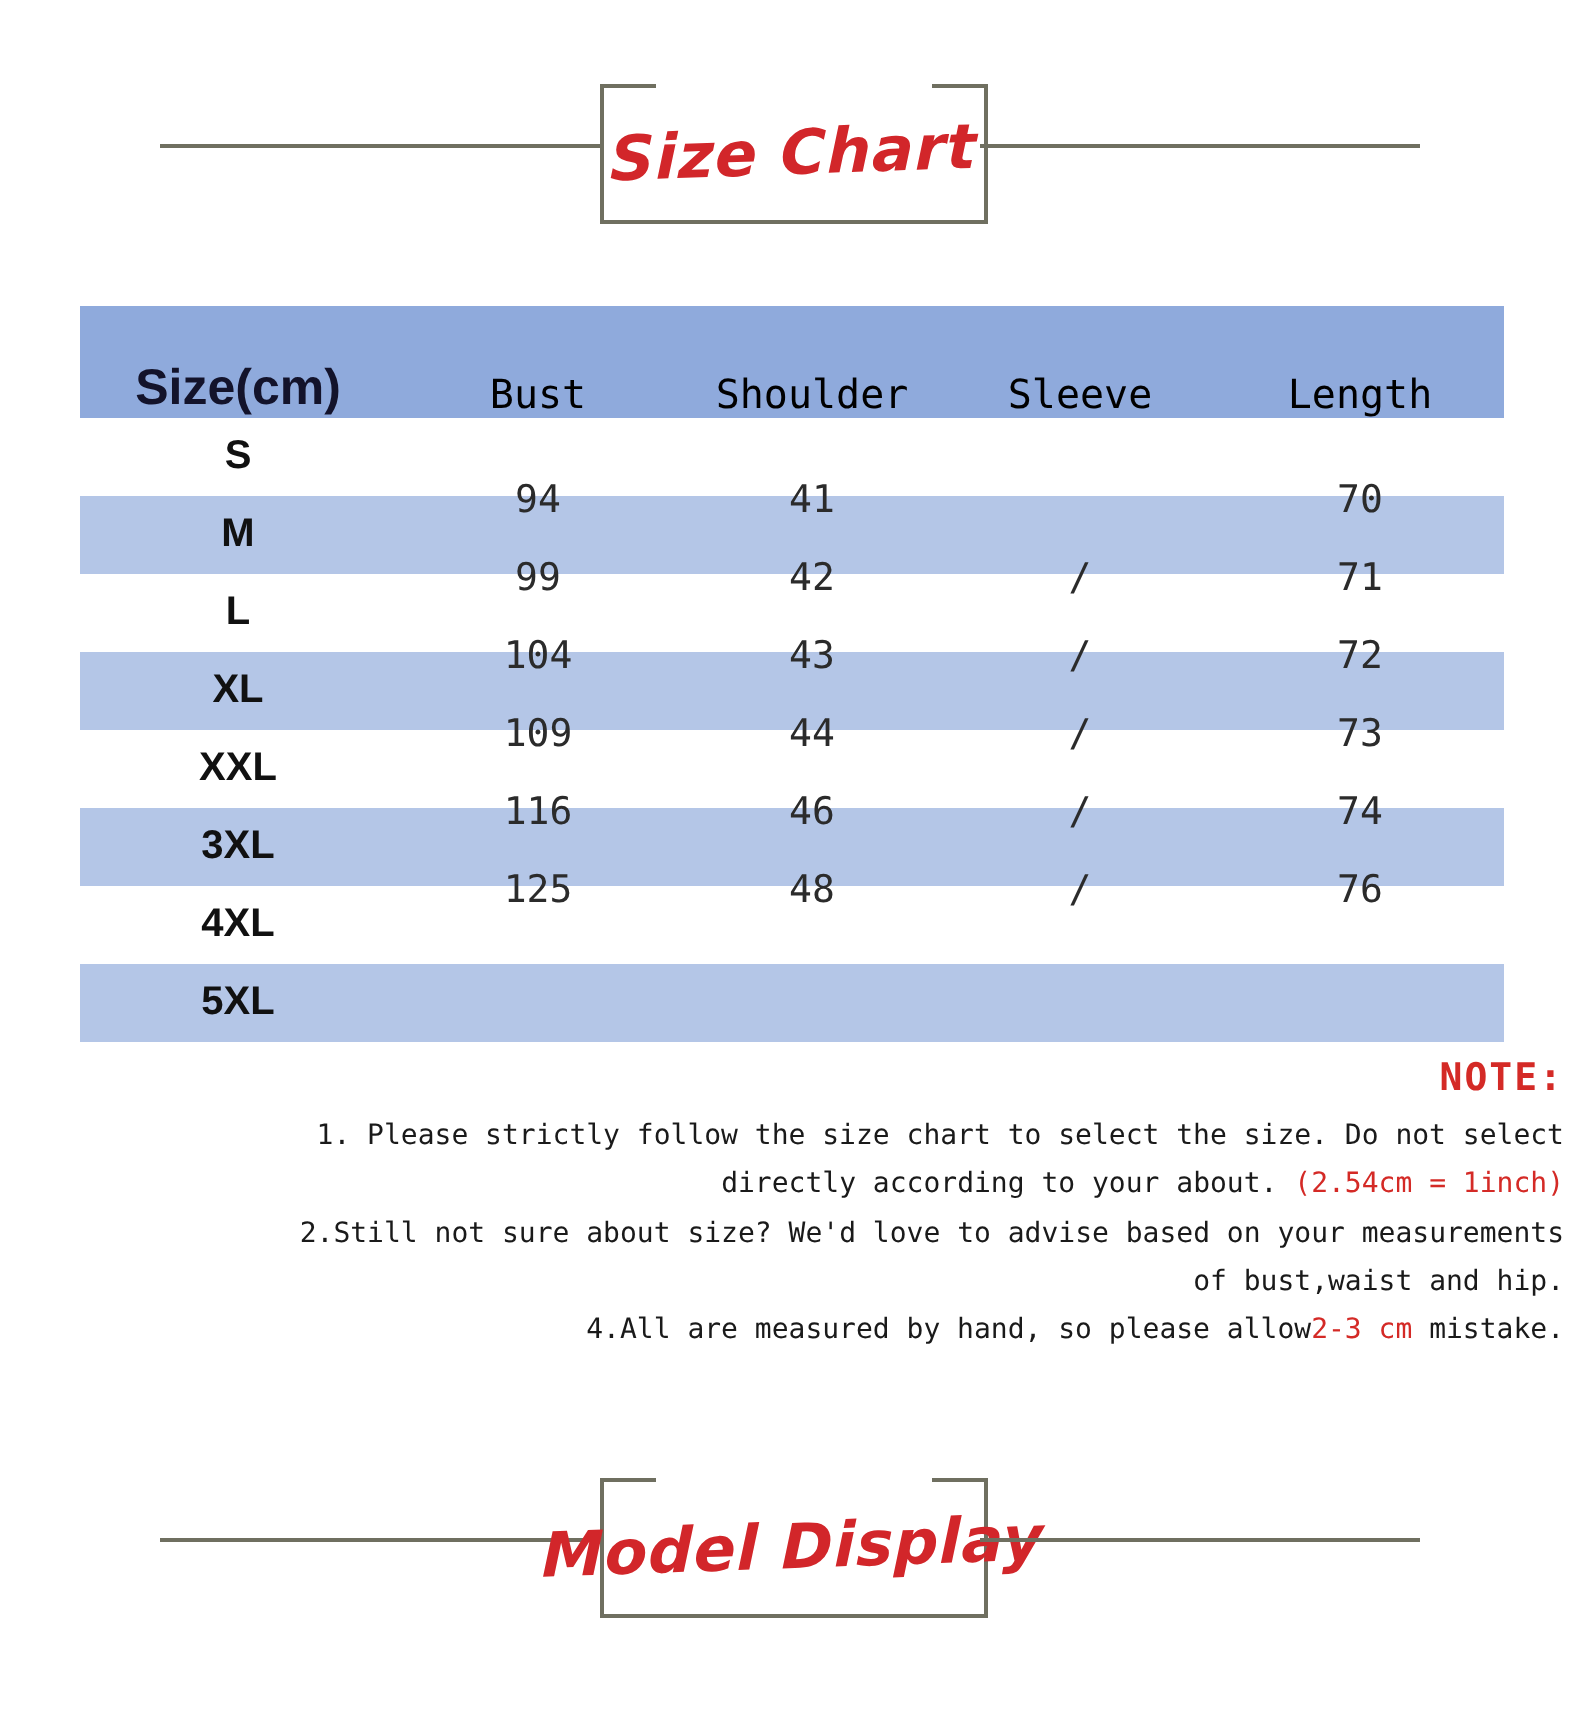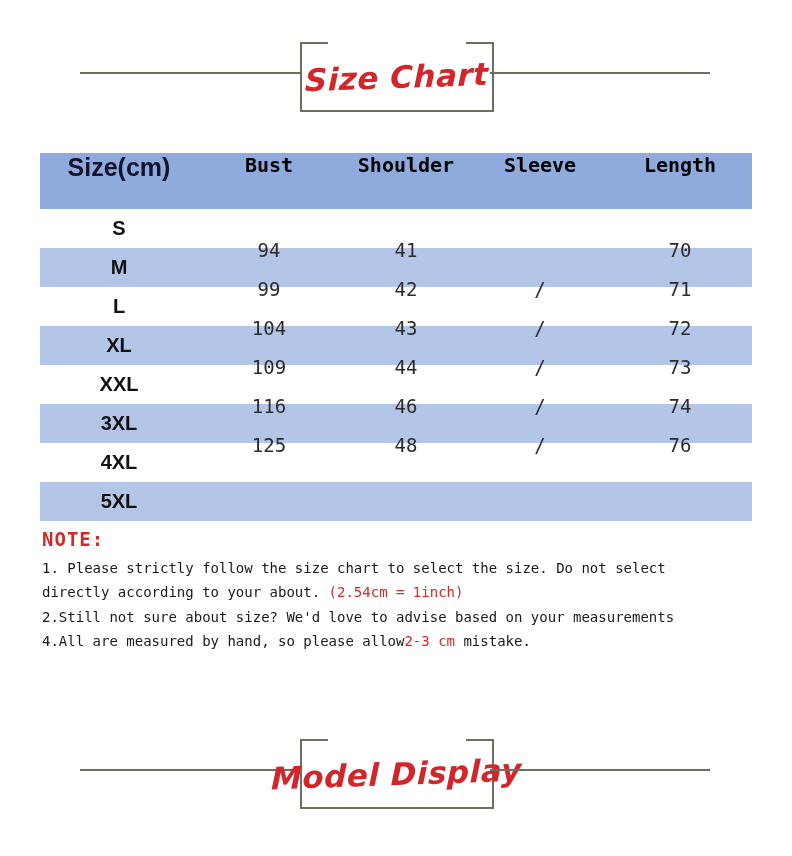--- a/index.html
+++ b/index.html
@@ -41,54 +41,54 @@
     font-family:"DejaVu Sans", sans-serif;
     font-style:italic; font-weight:700;
     font-size:31px; color:#d2262a;
     letter-spacing:0.5px; white-space:nowrap;
     transform:rotate(-2deg) skewX(-3deg);
   }
 
   
   .size-table { position:absolute; left:40px; top:153px; width:712px; }
   .thead {
-    display:flex; height:56px; align-items:flex-start;
+    display:flex; height:56px; align-items:flex-end;
     background:#8faadc;
   }
   .trow { display:flex; height:39px; align-items:center; background:#ffffff; }
   .trow.alt { background:#b4c6e7; }
   .tcell {
     display:flex; align-items:center; justify-content:center;
     overflow:hidden;
   }
   .c0 { width:158px; } .c1 { width:142px; } .c2 { width:132px; }
   .c3 { width:136px; } .c4 { width:144px; }
   .thead .hc0 {
     width:158px; text-align:center;
     font-family:"Liberation Sans", sans-serif;
     font-weight:700; font-size:25px; color:#13132b;
   }
   .thead .hmono {
     text-align:center;
     font-family:"DejaVu Sans Mono", monospace;
-    font-weight:700; font-size:20px; color:#000000;
+    font-weight:400; font-size:20px; color:#000000;
   }
   .thead .hc1 { width:142px; } .thead .hc2 { width:132px; }
   .thead .hc3 { width:136px; } .thead .hc4 { width:144px; }
   .size-label {
     font-family:"Liberation Sans", sans-serif;
     font-weight:700; font-size:20px; color:#111111;
   }
   .num {
     font-family:"DejaVu Sans Mono", monospace;
     font-size:19px; color:#2b2b2b;margin-top:43px;
   }
 
   
-  .note { position:absolute; left:42px; top:528px; width:740px; }
+  .note { position:absolute; left:42px; top:528px; width:740px;text-align:right; }
   .note-label {
     font-family:"DejaVu Sans Mono", monospace;
     font-weight:700; font-size:19px; color:#d42a26;
     letter-spacing:1px; margin-bottom:6px;
   }
   .note-line {
     font-family:"DejaVu Sans Mono", monospace;
     font-size:14px; line-height:24.3px; color:#1a1a1a;
     white-space:nowrap;
   }
@@ -174,20 +174,21 @@
         </div>
       </div>
   </div>
 
   <div class="note">
     <div class="note-label">NOTE:</div>
     <div>
         <div class="note-line"><span>1. Please strictly follow the size chart to select the size. Do not select</span></div>
         <div class="note-line"><span>directly according to your about. </span><span class="red">(2.54cm = 1inch)</span></div>
         <div class="note-line"><span>2.Still not sure about size? We'd love to advise based on your measurements</span></div>
+        <div class="note-line"><span>of bust,waist and hip.</span></div>
         <div class="note-line"><span>4.All are measured by hand, so please allow</span><span class="red">2-3 cm</span><span> mistake.</span></div>
       </div>
   </div>
 
   <div class="banner" style="top:697px">
     <div class="rule left"></div>
     <div class="title-box">
       <span class="banner-title">Model Display</span>
     </div>
     <div class="rule right"></div>

